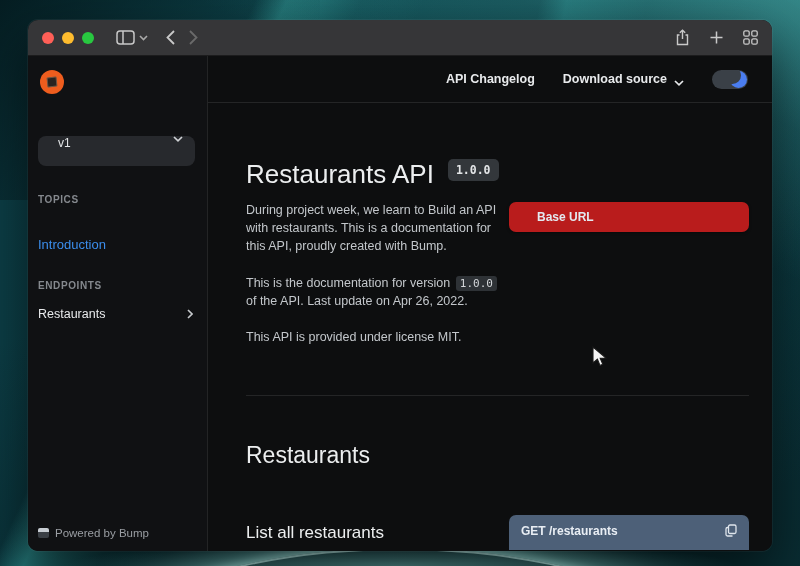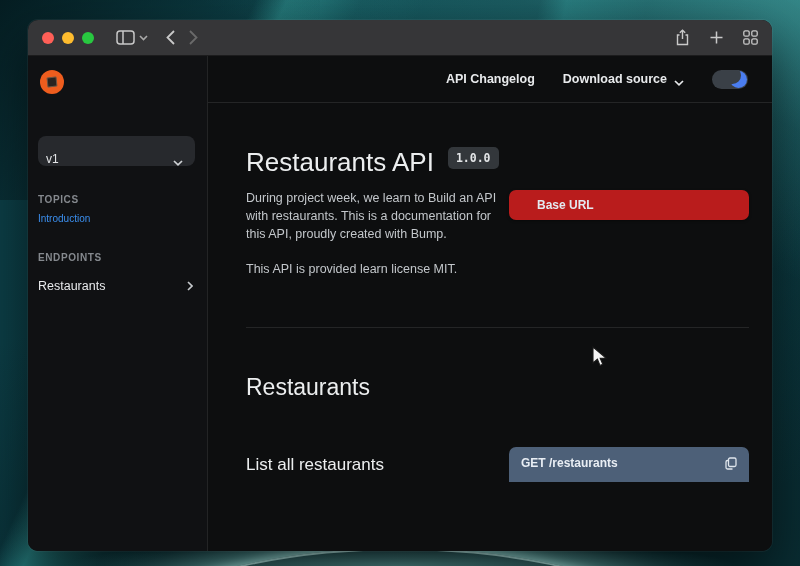--- a/index.html
+++ b/index.html
@@ -66,38 +66,38 @@
     border-right:1px solid #232425; position:relative;
     padding:10px 12px 0 10px; display:flex; flex-direction:column;
   }
   .logo {
     width:24px; height:24px; border-radius:50%; margin:4px 0 0 2px;
     display:flex; align-items:center; justify-content:center;
   }
   .logo .cube { width:10px; height:10px; background:#2a2320; border:1px solid #6b5544; border-radius:1px; transform:rotate(-6deg); }
   .version-select {
     margin-top:42px; height:30px; background:#27292d; border:none; border-radius:8px;
-    display:flex; align-items:flex-end; justify-content:space-between;
-    padding:0 12px 0 8px; color:#e4e6e8; font-size:12px; cursor:default; width:100%;
+    display:flex; align-items:flex-start; justify-content:space-between;
+    padding:0 12px 0 20px; color:#e4e6e8; font-size:12px; cursor:default; width:100%;
   }
   .side-heading { margin-top:28px; font-size:10px; letter-spacing:.6px; color:#85898e; font-weight:bold; }
-  .side-link { margin-top:8px; font-size:10px; cursor:pointer; }
+  .side-link { margin-top:32px; font-size:13px; cursor:pointer; }
   .side-link.blue { color:#3b8eed; }
   .side-item {
     margin-top:16px; font-size:12.5px; color:#e8eaec; cursor:pointer;
     display:flex; align-items:center; justify-content:space-between; padding-right:2px;
   }
   .side-footer {
     margin-top:auto; margin-bottom:12px; display:flex; align-items:center; gap:6px;
     color:#9a9ea3; font-size:11.5px; cursor:pointer;
   }
   .bump-mark { width:11px; height:10px; border-radius:2px; background:linear-gradient(180deg,#c7cdd3 0 45%, #3a3f45 45% 100%); }
 
   
-  .main { flex:1; background:#0d0e0f; position:relative; display:flex; flex-direction:column; min-width:0; }
+  .main { flex:1; background:#0d0e0f; position:relative; display:flex; flex-direction:column; min-width:0;gap:12px; }
   .topnav {
     height:47px; flex:0 0 47px; display:flex; align-items:center; justify-content:flex-end;
     gap:28px; padding-right:24px; border-bottom:1px solid #242526;
   }
   .nav-link { color:#e8eaec; font-size:12.5px; background:none; border:none; cursor:pointer; font-family:inherit; }
   .nav-drop { display:flex; align-items:flex-end; gap:7px; color:#e8eaec; font-size:12.5px; font-weight:bold; cursor:pointer; }
   .nav-link.changelog { font-weight:bold; }
   .toggle {
     width:36px; height:19px; border-radius:10px; background:#3a4047; position:relative; cursor:pointer;
   }
@@ -235,20 +235,24 @@
       <div class="side-link blue">Introduction</div>
 
       <div class="side-heading">ENDPOINTS</div>
       <div class="side-item">
         <span>Restaurants</span>
         <svg width="6" height="10" viewBox="0 0 6 10" fill="none" stroke="#c6c9cc" stroke-width="1.6">
             <polyline points="1,1 5,5 1,9"></polyline>
           </svg>
       </div>
 
+      <div class="side-footer">
+        <span class="bump-mark"></span>
+        <span>Powered by Bump</span>
+      </div>
     </div>
 
     <div class="main">
 
       <div class="topnav">
         <button class="nav-link changelog">API Changelog</button>
         <div class="nav-drop">
           <span>Download source</span>
           <svg width="10" height="6" viewBox="0 0 10 6" fill="none" stroke="#e8eaec" stroke-width="1.7">
               <polyline points="1,1 5,4.8 9,1"></polyline>
@@ -270,22 +274,27 @@
           <div class="intro-col">
             <p class="para">
               <span>During project week, we learn to Build an API with restaurants. This is a documentation for this API, proudly created with Bump.</span>
             </p>
           </div>
           <div class="card">
             <div class="card-head">Base URL</div>
           </div>
         </div>
 
-
-        <p class="para para3">This API is provided learn license MIT.</p>
+        <p class="para para2">
+          <span>This is the documentation for version</span>
+          <span class="code-chip">1.0.0</span>
+          <span>of the API. Last update on Apr 26, 2022.</span>
+        </p>
+
+        <p class="para para3">This API is provided under license MIT.</p>
 
         <hr class="section-divider">
 
         <h2 class="section-title">Restaurants</h2>
 
         <div class="op-row">
           <h3 class="op-title">List all restaurants</h3>
           <div class="op-card">
             <div class="op-card-head">
               <span>GET /restaurants</span>

